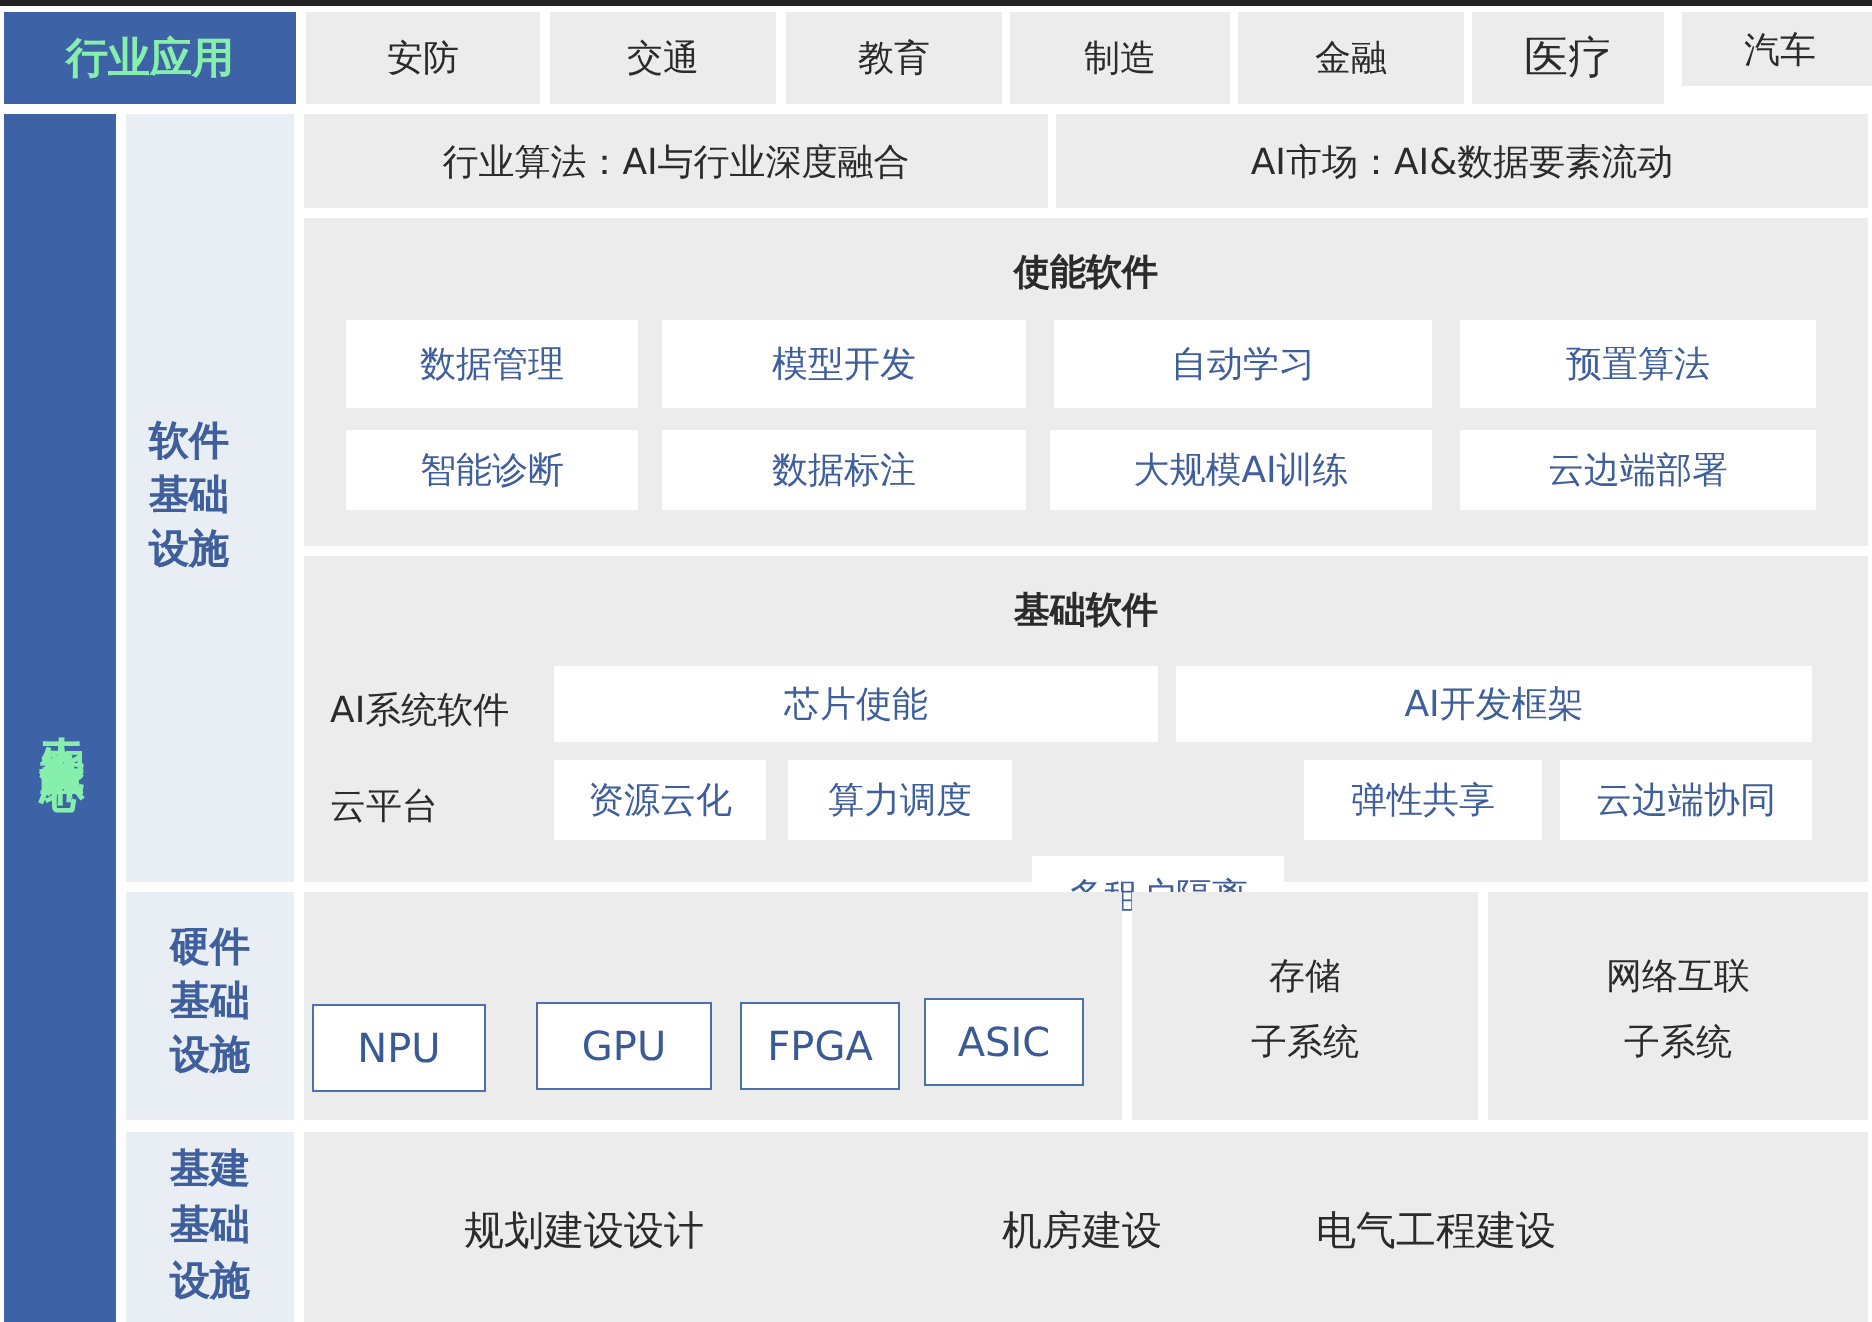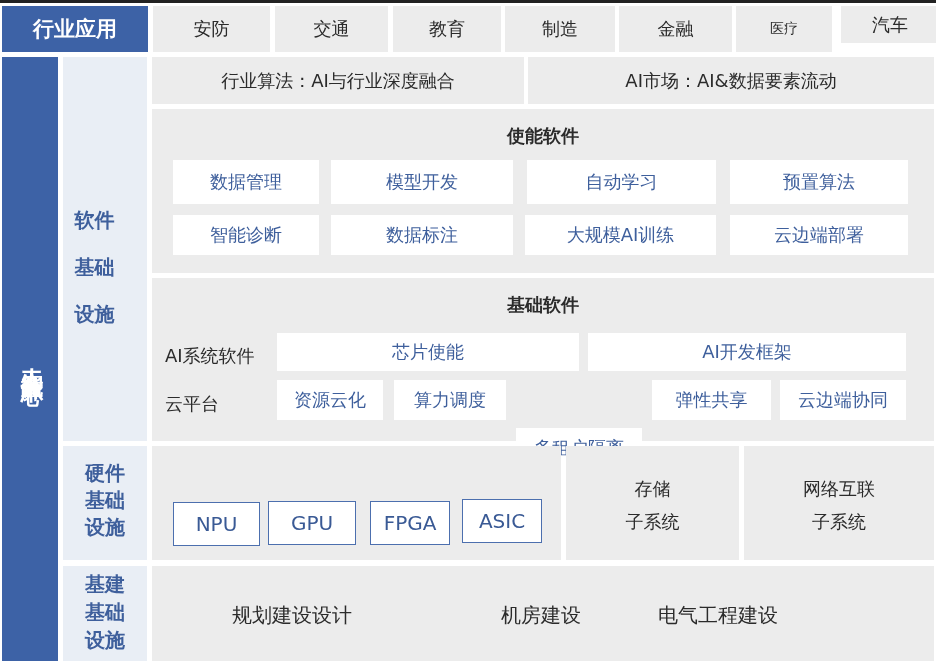--- a/index.html
+++ b/index.html
@@ -5,21 +5,21 @@
     html, body { margin:0; padding:0; }
     body {
       width:936px; height:661px; overflow:hidden;
       background:#ffffff;
       font-family: "DejaVu Sans", "Liberation Sans", sans-serif;
       position:relative;
     }
     .abs { position:absolute; box-sizing:border-box; }
     .gray { background:#ececec; }
     .lightblue { background:#e9eef5; }
-    .blue { background:#3d62a6; color:#ffffff;font-family:Liberation Mono, monospace; }
+    .blue { background:#3d62a6; color:#86efac; }
     .white { background:#ffffff; }
     .center { display:flex; align-items:center; justify-content:center; text-align:center; }
     .txt-dark { color:#2b2b2b; }
     .txt-blue { color:#3e5f9c; }
     .txt-blue-dark { color:#3a5a95; }
     .bold { font-weight:bold; }
     .vertical { writing-mode: vertical-rl; text-orientation: upright; letter-spacing:2px; }
     .stack { display:flex; flex-direction:column; align-items:center; justify-content:center; line-height:27px; }
     .chip { border:1.5px solid #4c6fae; background:#ffffff; }
     .top-border { position:absolute; left:0; top:0; width:936px; height:3px; background:#222; }
@@ -29,29 +29,29 @@
 
 <div class="top-border"></div>
 
 <div class="abs blue center bold" style="left:2px; top:6px; width:146px; height:46px; font-size:21px;">行业应用</div>
 
 <div class="abs gray center txt-dark" style="left:153px; top:6px; width:117px; height:46px; font-size:18px;">安防</div>
 <div class="abs gray center txt-dark" style="left:275px; top:6px; width:113px; height:46px; font-size:18px;">交通</div>
 <div class="abs gray center txt-dark" style="left:393px; top:6px; width:108px; height:46px; font-size:18px;">教育</div>
 <div class="abs gray center txt-dark" style="left:505px; top:6px; width:110px; height:46px; font-size:18px;">制造</div>
 <div class="abs gray center txt-dark" style="left:619px; top:6px; width:113px; height:46px; font-size:18px;">金融</div>
-<div class="abs gray center txt-dark" style="left:736px; top:6px; width:96px; height:46px; font-size:14px;">医疗</div>
+<div class="abs gray center txt-dark" style="left:736px; top:6px; width:96px; height:46px; font-size:22px;">医疗</div>
 <div class="abs gray center txt-dark" style="left:841px; top:6px; width:98px; height:37px; font-size:18px;">汽车</div>
 
 <div class="abs blue center bold" style="left:2px; top:57px; width:56px; height:604px; font-size:22px;">
   <span class="vertical">人工智能计算中心</span>
 </div>
 
 <div class="abs lightblue" style="left:63px; top:57px; width:84px; height:384px;">
-  <div class="stack txt-blue bold" style="position:absolute; left:0; top:150px; width:63px; font-size:20px;gap:20px;">
+  <div class="stack txt-blue bold" style="position:absolute; left:0; top:150px; width:63px; font-size:20px;">
     <span>软件</span>
     <span>基础</span>
     <span>设施</span>
   </div>
 </div>
 
 <div class="abs gray center txt-dark" style="left:152px; top:57px; width:372px; height:47px; font-size:18px;">行业算法：AI与行业深度融合</div>
 <div class="abs gray center txt-dark" style="left:528px; top:57px; width:406px; height:47px; font-size:18px;">AI市场：AI&amp;数据要素流动</div>
 
 <div class="abs gray" style="left:152px; top:109px; width:782px; height:164px;">
@@ -85,21 +85,21 @@
 
 <div class="abs lightblue" style="left:63px; top:446px; width:84px; height:114px;">
   <div class="stack txt-blue bold" style="position:absolute; left:0; top:14px; width:84px; font-size:20px;">
     <span>硬件</span>
     <span>基础</span>
     <span>设施</span>
   </div>
 </div>
 
 <div class="abs gray" style="left:152px; top:446px; width:409px; height:114px;">
-  <div class="abs chip center txt-blue-dark" style="left:21px; top:56px; width:87px; height:44px; font-size:20px;">NPU</div>
+  <div class="abs chip center txt-blue-dark" style="left:4px; top:56px; width:87px; height:44px; font-size:20px;">NPU</div>
   <div class="abs chip center txt-blue-dark" style="left:116px; top:55px; width:88px; height:44px; font-size:20px;">GPU</div>
   <div class="abs chip center txt-blue-dark" style="left:218px; top:55px; width:80px; height:44px; font-size:20px;">FPGA</div>
   <div class="abs chip center txt-blue-dark" style="left:310px; top:53px; width:80px; height:44px; font-size:20px;">ASIC</div>
 </div>
 
 <div class="abs gray" style="left:566px; top:446px; width:173px; height:114px;">
   <div class="stack txt-dark" style="position:absolute; left:0; top:26px; width:173px; font-size:18px; line-height:33px;">
     <span>存储</span>
     <span>子系统</span>
   </div>

